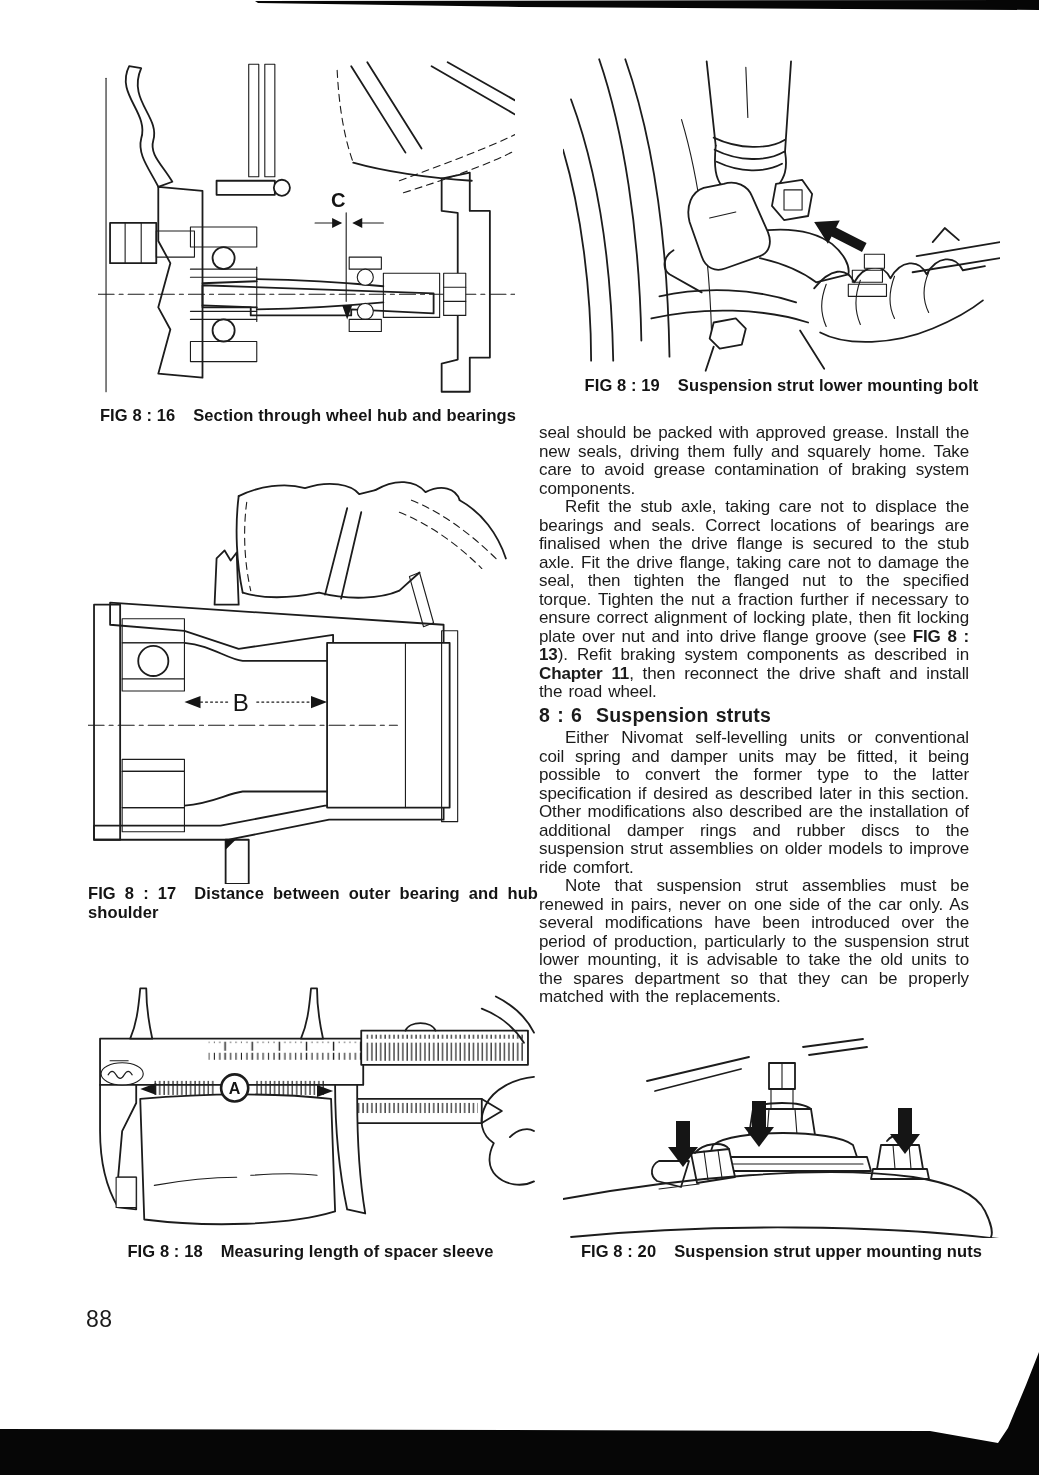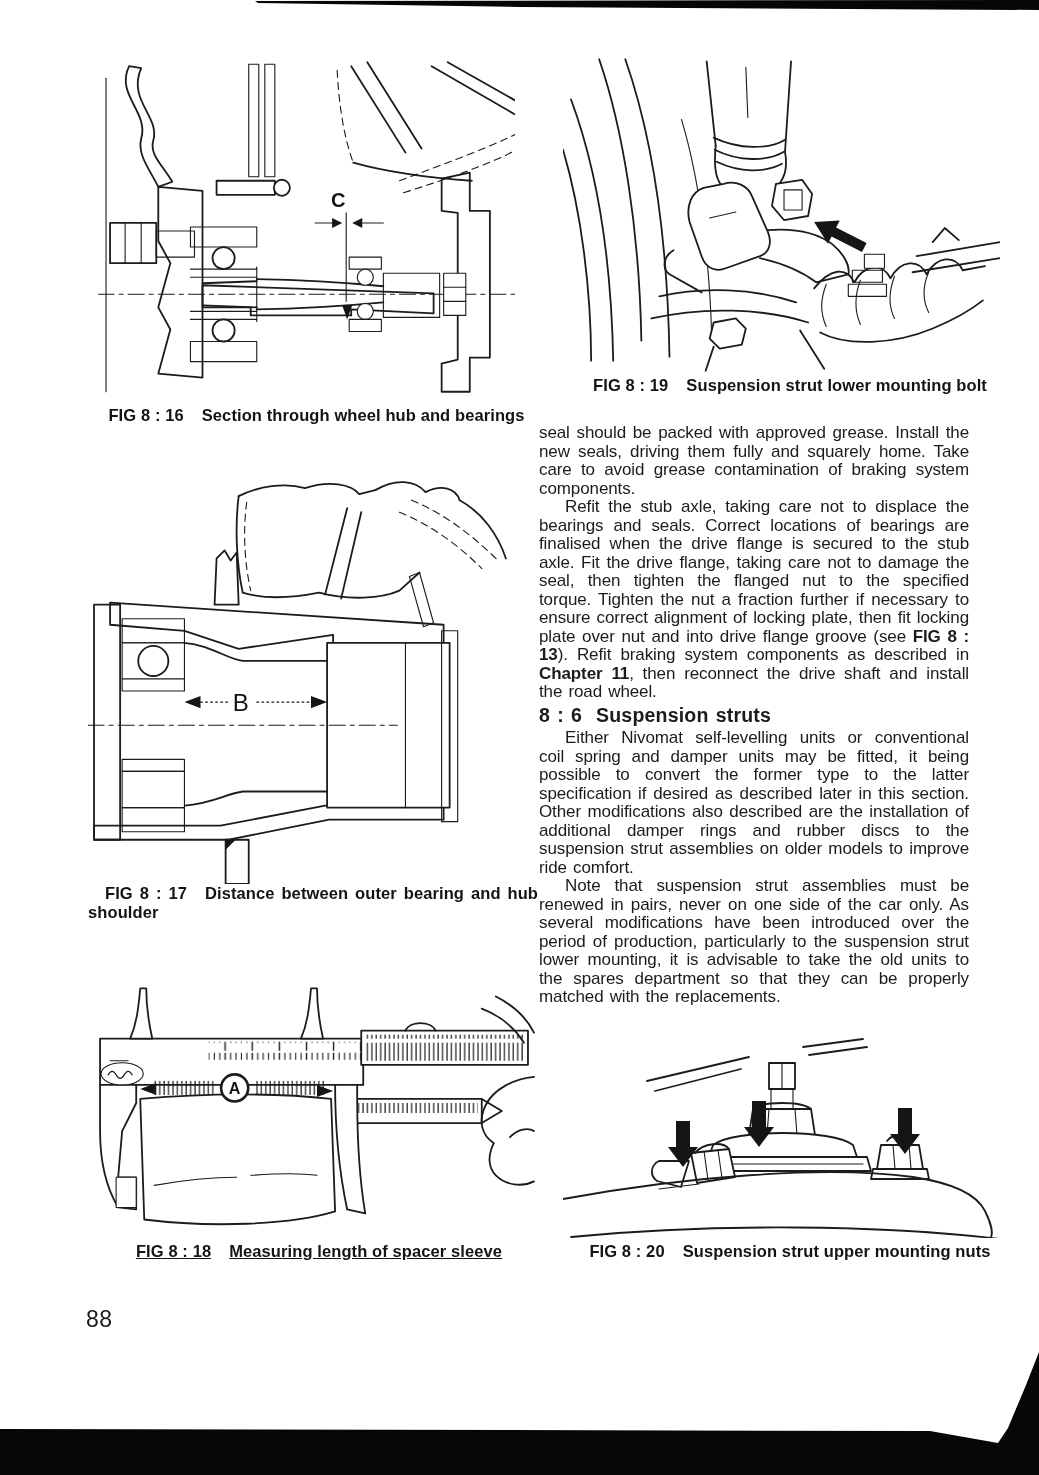--- a/index.html
+++ b/index.html
@@ -23,21 +23,21 @@
     text-align:left; letter-spacing:0.2px; text-indent:0;
   }
   .sec-head .sec-num{margin-right:14px;}
   
   .caption{
     font-weight:bold; font-size:16.5px; line-height:19px;
     letter-spacing:0.1px; color:#141414;
   }
   .cap-center{text-align:center;}
   .cap-justify{text-align:justify;}
-  .caption .fig-label{margin-right:18px; white-space:nowrap;margin-left:17px;}
+  .caption .fig-label{margin-right:18px; white-space:nowrap;}
   
   .pagenum{font-size:23px; letter-spacing:0.5px;}
   
   svg .ln{fill:none; stroke:#1c1c1c; stroke-width:1.8; stroke-linecap:round; stroke-linejoin:round;}
   svg .lt{fill:none; stroke:#1c1c1c; stroke-width:1.1; stroke-linecap:round; stroke-linejoin:round;}
   svg .dash{stroke-dasharray:7 5;}
   svg .cdash{stroke-dasharray:16 5 4 5; stroke-width:1.1;}
   svg .wh{fill:#ffffff;}
   svg .blk{fill:#151515; stroke:none;}
   svg text{font-family:"Liberation Sans", sans-serif; fill:#141414;}
@@ -378,21 +378,21 @@
   </div>
 
   <div class="abs caption cap-center" style="left:563px;top:376px;width:437px;">
     <span class="fig-label">FIG 8 : 19</span><span>Suspension strut lower mounting bolt</span>
   </div>
 
   <div class="abs caption cap-justify" style="left:88px;top:884px;width:450px;">
     <span class="fig-label">FIG 8 : 17</span><span>Distance between outer bearing and hub shoulder</span>
   </div>
 
-  <div class="abs caption cap-center" style="left:88px;top:1242px;width:445px;text-decoration:underline;">
+  <div class="abs caption cap-center" style="left:88px;top:1242px;width:445px;">
     <span class="fig-label">FIG 8 : 18</span><span>Measuring length of spacer sleeve</span>
   </div>
 
   <div class="abs caption cap-center" style="left:563px;top:1242px;width:437px;">
     <span class="fig-label">FIG 8 : 20</span><span>Suspension strut upper mounting nuts</span>
   </div>
 
   <div class="abs textcol">
     <p class="para">seal should be packed with approved grease. Install the new seals, driving them fully and squarely home. Take care to avoid grease contamination of braking system components.</p>
     <p class="para indent"><span>Refit the stub axle, taking care not to displace the bearings and seals. Correct locations of bearings are finalised when the drive flange is secured to the stub axle. Fit the drive flange, taking care not to damage the seal, then tighten the flanged nut to the specified torque. Tighten the nut a fraction further if necessary to ensure correct alignment of locking plate, then fit locking plate over nut and into drive flange groove (see </span><span class="b">FIG 8 : 13</span><span>). Refit braking system components as described in </span><span class="b">Chapter 11</span><span>, then reconnect the drive shaft and install the road wheel.</span></p>

